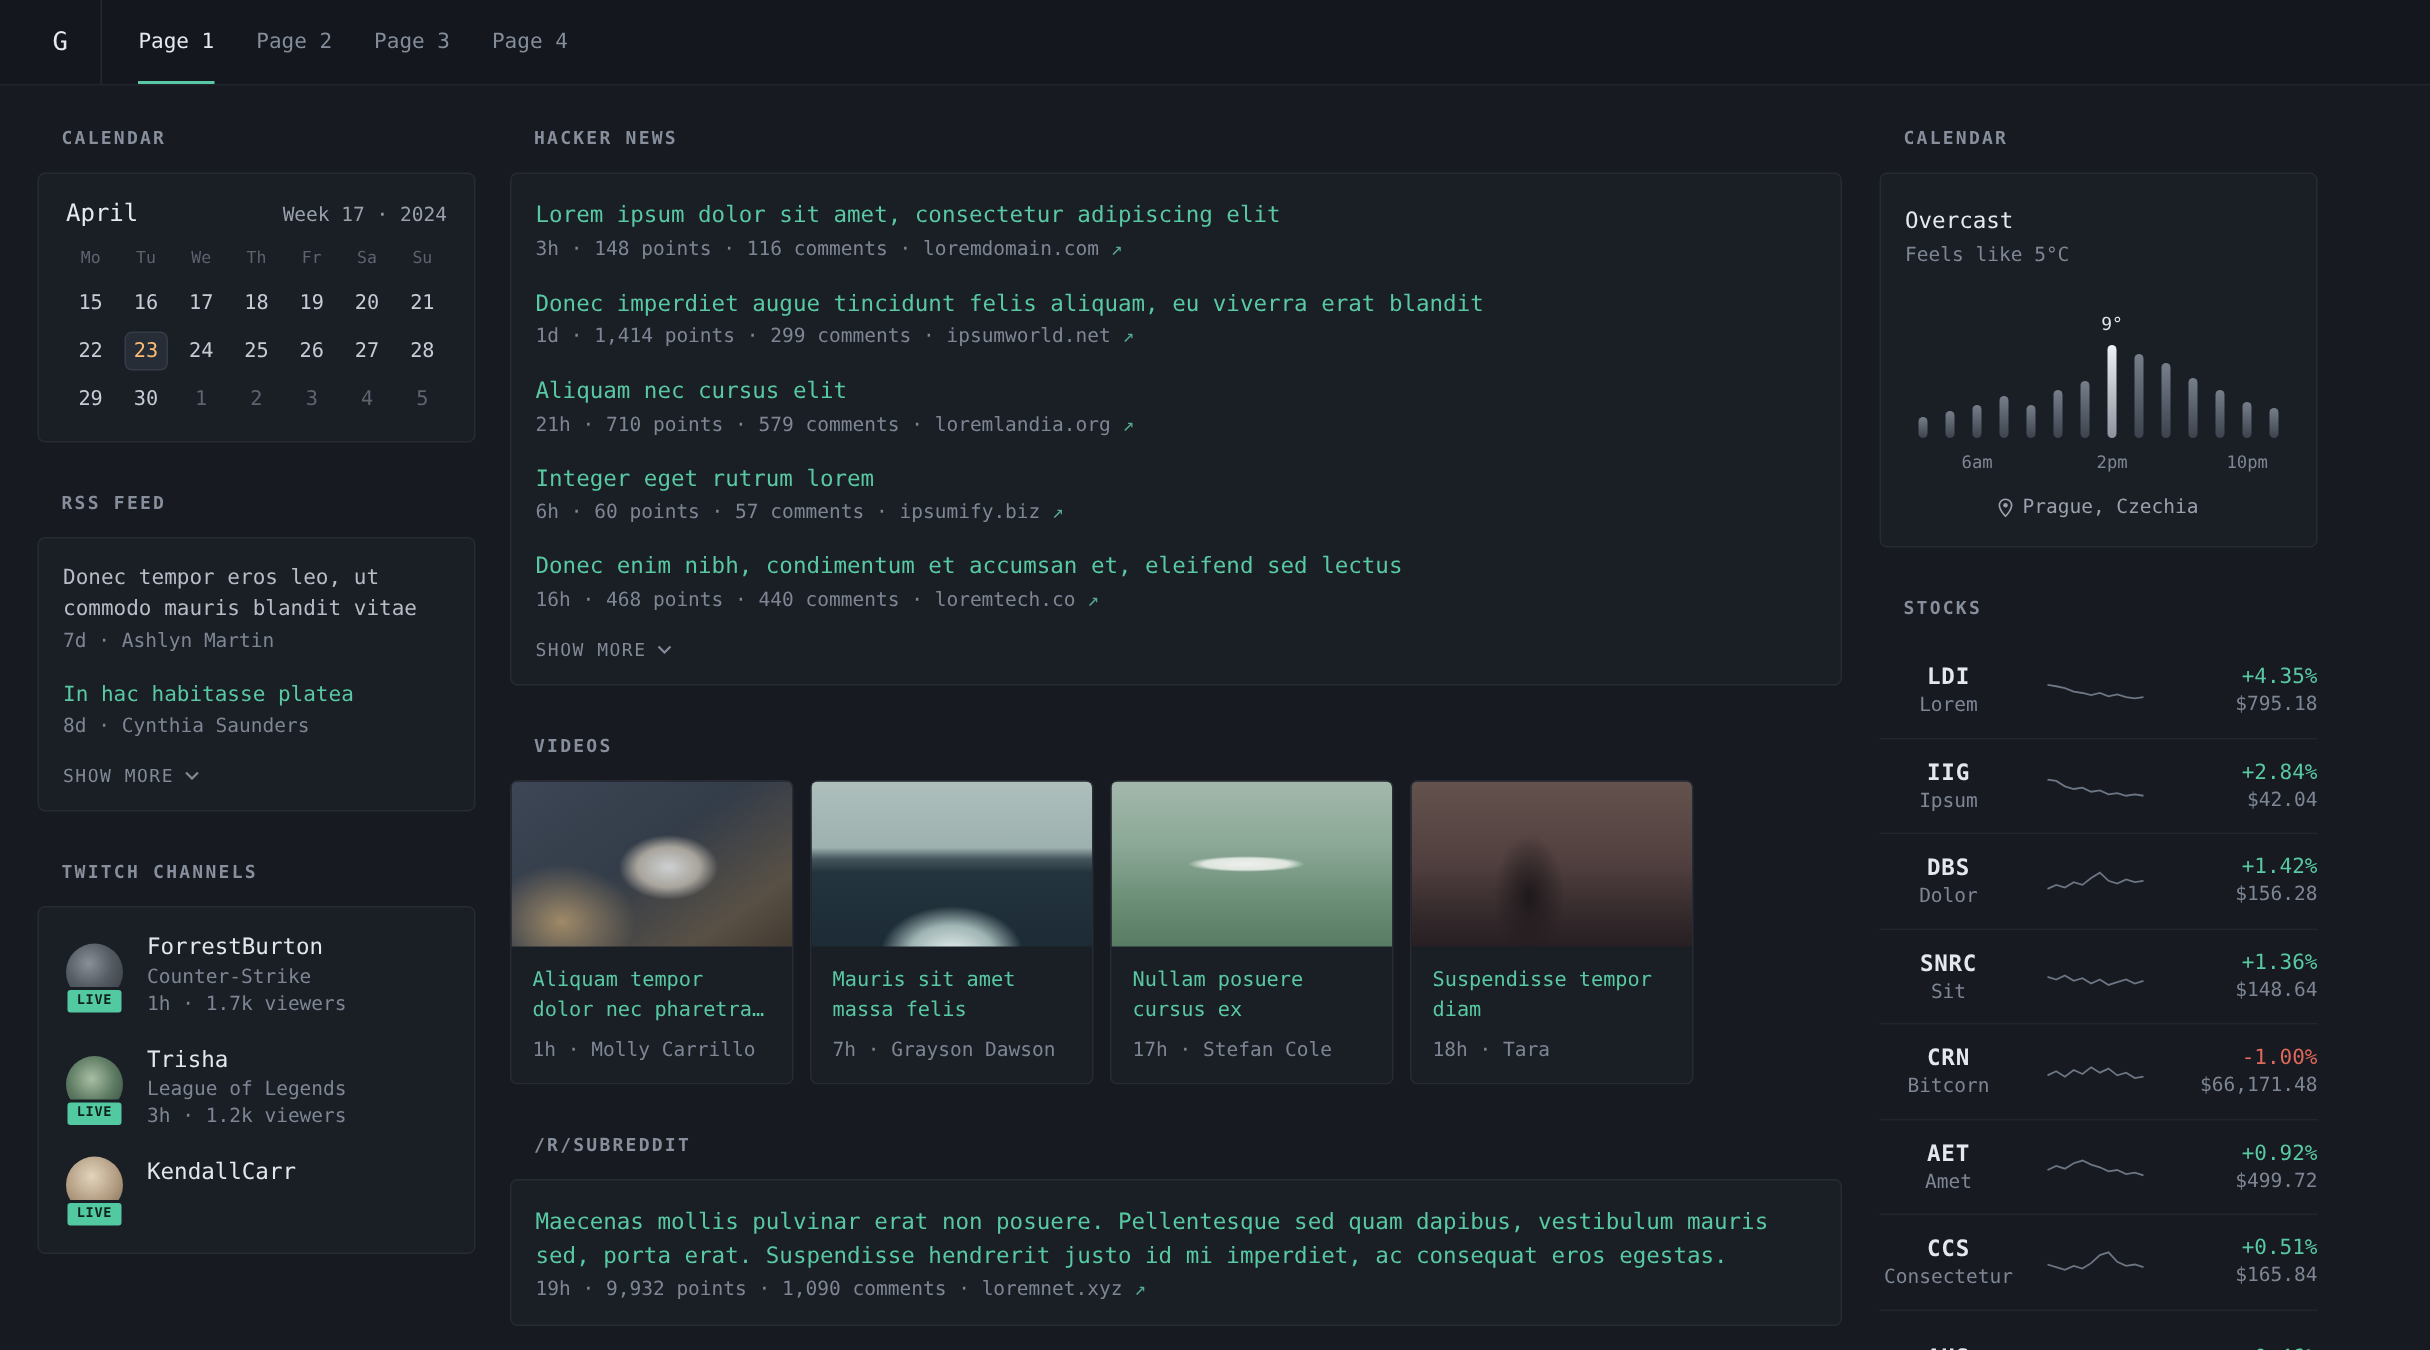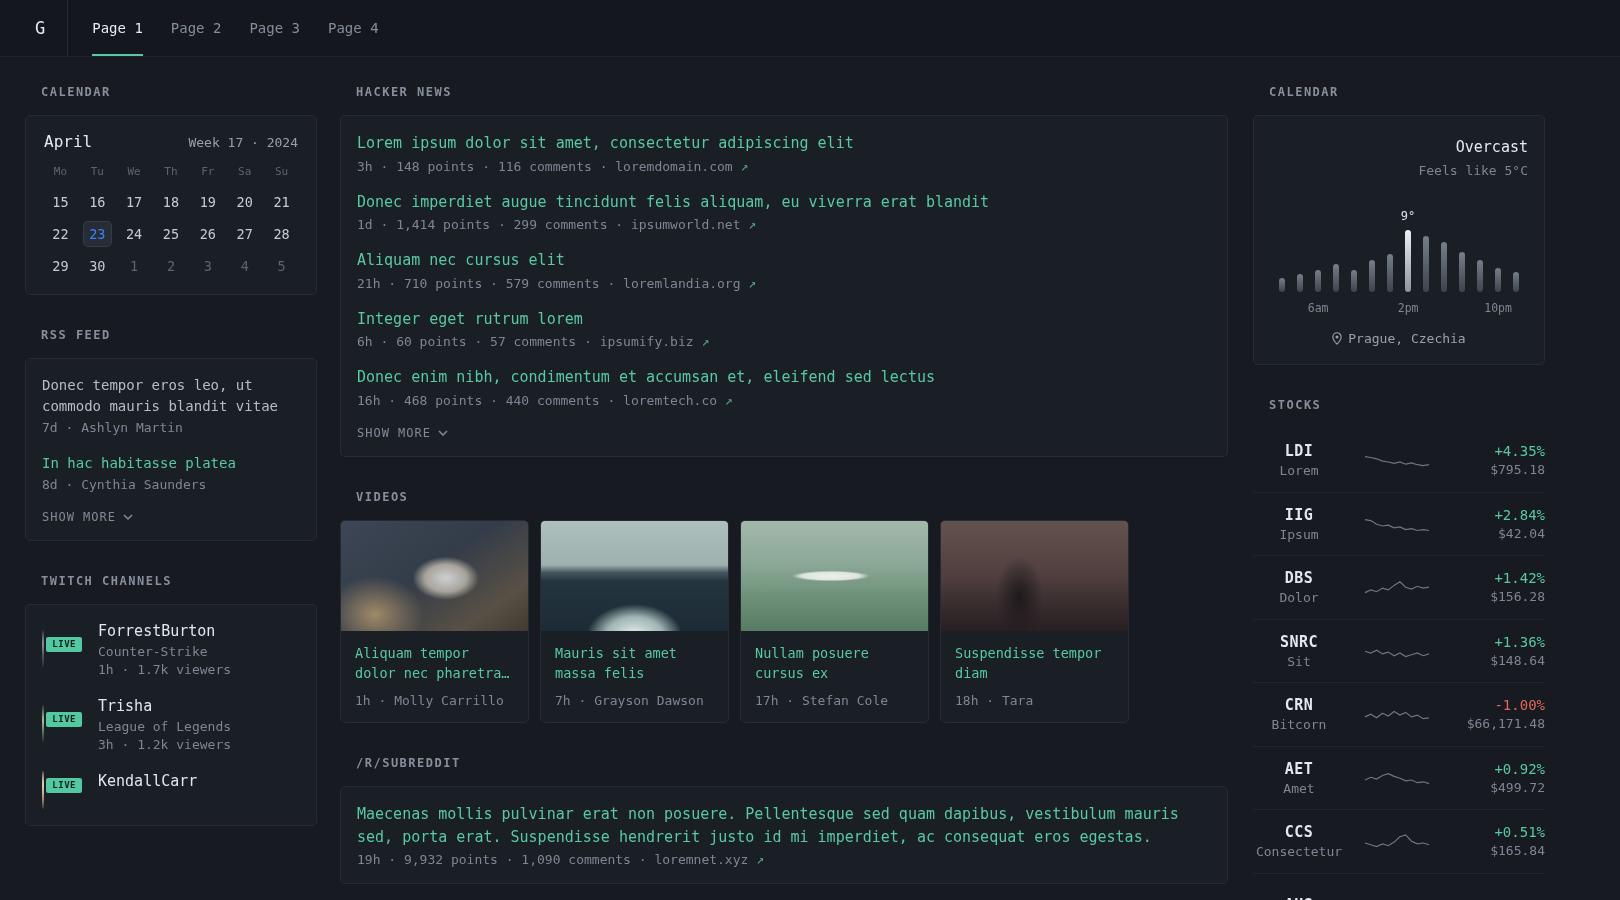--- a/index.html
+++ b/index.html
@@ -35,35 +35,35 @@
 
   
   .cal-head { display:flex; justify-content:space-between; align-items:baseline;
               margin-bottom:14px; padding:0 2px; }
   .cal-month { font-size:16px; color:#e6eaf0; }
   .cal-weekyear { font-size:13px; color:#98a0ac; }
   .cal-grid { display:grid; grid-template-columns:repeat(7,1fr); row-gap:8px; text-align:center; }
   .cal-dow { font-size:11px; color:#5d6470; padding-bottom:4px; }
   .cal-day { font-size:13.5px; color:#c6ccd6; height:24px; line-height:24px;
              border-radius:4px; width:27px; margin:0 auto; cursor:pointer; }
-  .cal-day.selected { background:#272d37; color:#3b82f6; box-shadow:0 0 0 1px #353c48; }
+  .cal-day.selected { background:#272d37; color:#fdba74; box-shadow:0 0 0 1px #353c48; }
   .cal-day.outside { color:#5d6470; }
 
   
   .feed-item + .feed-item { margin-top:18px; }
   .feed-title { font-size:14px; line-height:1.5; color:#58c9a2; display:block; cursor:pointer; }
   .feed-title.visited { color:#b7bdc7; }
   .feed-meta { font-size:13px; color:#7e8694; margin-top:3px; }
   .show-more { margin-top:18px; font-size:12px; letter-spacing:1px; color:#828a97;
                display:flex; align-items:center; gap:7px; cursor:pointer; }
 
   
   .channel { display:flex; gap:14px; cursor:pointer; }
   .channel + .channel { margin-top:19px; }
-  .avatar-wrap { display:flex; flex-direction:row; align-items:center; width:42px; flex:none;justify-content:flex-end; }
+  .avatar-wrap { display:flex; flex-direction:column; align-items:center; width:42px; flex:none;justify-content:flex-end; }
   .avatar { width:38px; height:38px; border-radius:50%; }
   .av-gray  { background:radial-gradient(circle at 40% 35%, #8a9097 0%, #565c63 45%, #30353c 100%); }
   .av-green { background:radial-gradient(circle at 45% 40%, #a9bfa4 0%, #5d7a62 50%, #2f4238 100%); }
   .av-light { background:radial-gradient(circle at 45% 35%, #e3d4bd 0%, #b09a7f 55%, #6e5f4e 100%); }
   .live-badge { margin-top:-9px; background:#53c9a1; color:#0e211c; font-size:9px; font-weight:bold;
                 letter-spacing:.5px; padding:3px 6px; border-radius:4px; border:2px solid #1a1e25;
                 line-height:1; z-index:1; }
   .channel-name { font-size:15px; color:#e3e7ed; padding-top:1px; }
   .channel-cat  { font-size:13px; color:#7e8694; margin-top:4px; }
   .channel-meta { font-size:13px; color:#7e8694; margin-top:3px; }
@@ -110,21 +110,21 @@
       radial-gradient(ellipse 52px 7px at 48% 50%, #eef1ee 0%, #dfe5df 55%, rgba(223,229,223,0) 75%),
       linear-gradient(180deg,#a3b8ab 0%,#8aa795 40%,#6d9078 70%,#587b64 100%);
   }
   .thumb-foggy-figure{
     background-image:
       radial-gradient(ellipse 34px 60px at 42% 70%, #1f191c 0%, rgba(31,25,28,0) 70%),
       linear-gradient(180deg,#64524e 0%,#503f3e 50%,#352a2c 80%,#271f23 100%);
   }
 
   
-  .weather-card { text-align:right; padding:22px 16px 18px; }
+  .weather-card { text-align:left; padding:22px 16px 18px; }
   .w-cond  { font-size:15px; color:#e6eaf0; }
   .w-feels { font-size:13px; color:#7e8694; margin-top:7px; }
   .w-bars  { width:240px; margin:34px auto 0; height:80px;
              display:flex; align-items:flex-end; justify-content:space-between; }
   .wbar { width:6px; border-radius:3px; background:linear-gradient(180deg,#767e8a,#3c434d); position:relative; }
   .wbar.hi { background:linear-gradient(180deg,#eef1f5,#8c939e); }
   .wtemp { position:absolute; top:-21px; left:50%; transform:translateX(-50%);
            font-size:12px; color:#e2e6ec; }
   .w-times { width:240px; margin:9px auto 0; position:relative; height:15px; }
   .wtime { position:absolute; transform:translateX(-50%); top:0; font-size:11.5px; color:#7e8694; }

